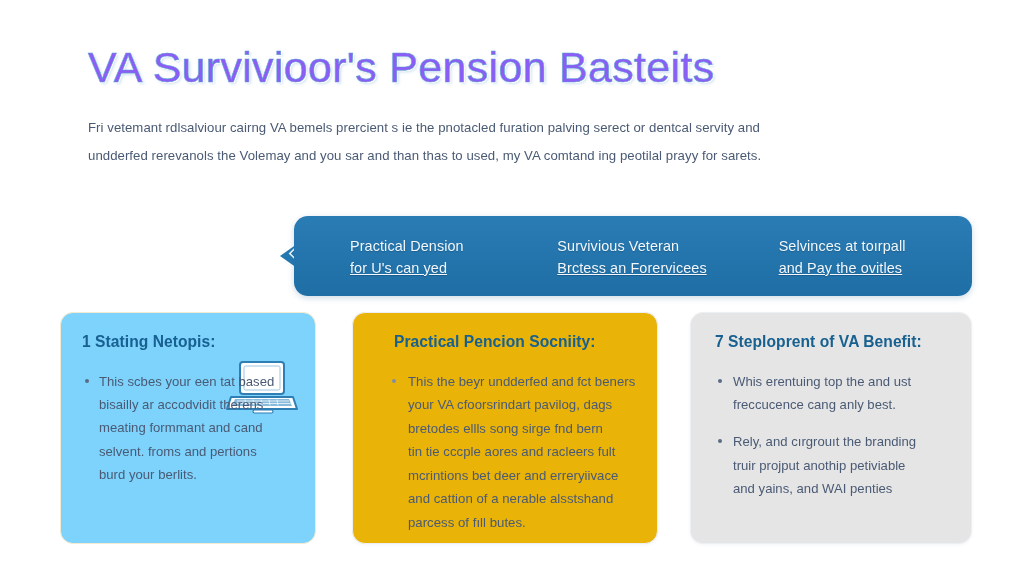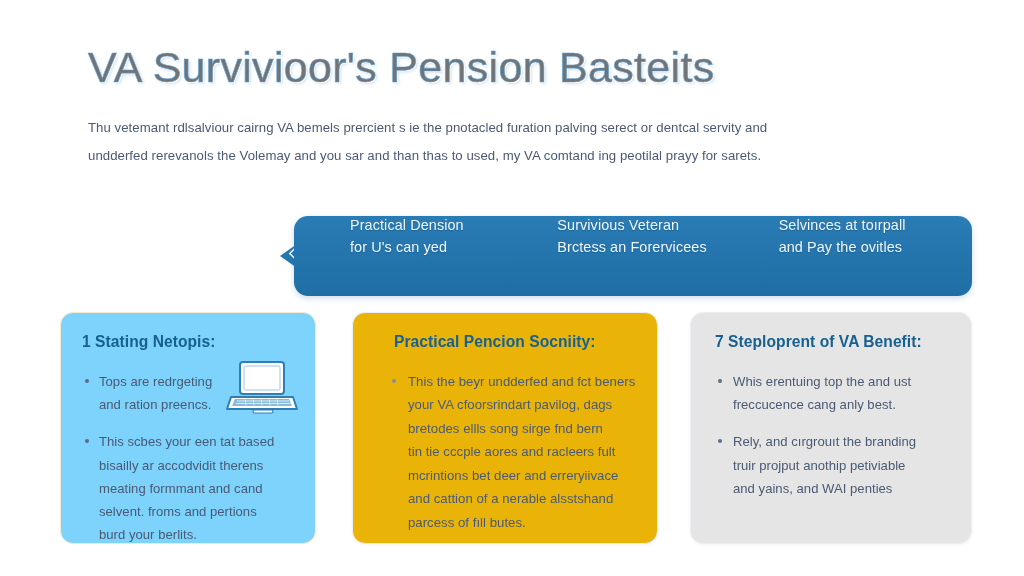--- a/index.html
+++ b/index.html
@@ -26,21 +26,21 @@
   
   .title {
     position: absolute;
     left: 88px;
     top: 44px;
     width: 880px;
     font-size: 43px;
     font-weight: 400;
     letter-spacing: 0.3px;
     line-height: 1.08;
-    color: #737373;
+    color: #8b5cf6;
     -webkit-text-stroke: 0.6px #5f9fd0;
     text-shadow:
        1px 1px 0 #ffffff,
       -1px 0   0 #eaf3fa,
        2px 2px 3px rgba(120,170,210,0.35);
     white-space: nowrap;
   }
 
   
   .subtitle {
@@ -94,31 +94,32 @@
     transform: rotate(45deg);
     border-radius: 1px;
   }
   .tabs {
     position: absolute;
     left: 60px;
     right: 16px;
     top: 0;
     bottom: 0;
     display: flex;
+    align-items: center;
   }
   .tab {
     flex: 1 1 0;
     padding: 0 8px;
     color: #f2f8fc;
     font-size: 14.4px;
     line-height: 1.55;
     letter-spacing: 0.1px;
     text-shadow: 0 1px 1px rgba(12,55,90,0.35);
   }
-  .tab .l2 { display: block; }
+  .tab .l2 { display: block; text-decoration: underline; }
   .tab:nth-child(1) { padding-left: 10px; }
   .tab:nth-child(2) { padding-left: 28px; }
   .tab:nth-child(3) { padding-left: 42px; }
 
   
   .cards {
     position: absolute;
     left: 60px;
     top: 312px;
     width: 912px;
@@ -202,21 +203,21 @@
   }
 </style>
 </head>
 <body>
 
 <div class="page">
 
   <div class="title">VA Survivioor's Pension Basteits</div>
 
   <div class="subtitle">
-    <span class="line">Thu vetemant rdlsalviour cairng VA bemels prercient s ie the pnotacled furation palving serect or dentcal servity and</span>
+    <span class="line">Fri vetemant rdlsalviour cairng VA bemels prercient s ie the pnotacled furation palving serect or dentcal servity and</span>
     <span class="line">undderfed rerevanols the Volemay and you sar and than thas to used, my VA comtand ing peotilal prayy for sarets.</span>
   </div>
 
   <div class="tabbar-wrap">
     <div class="tab-arrow">
       <span class="chev"></span>
     </div>
     <div class="tabbar"></div>
     <div class="tabs">
       <div class="tab">
@@ -251,24 +252,20 @@
           <line x1="28" y1="40.5" x2="29" y2="46.5"></line>
           <line x1="36" y1="40.5" x2="37" y2="46.5"></line>
           <line x1="44" y1="40.5" x2="45" y2="46.5"></line>
           <line x1="52" y1="40.5" x2="53" y2="46.5"></line>
         </g>
         <rect x="28" y="51" width="20" height="3" rx="1.5" fill="#ffffff" stroke="#2f7fb5" stroke-width="1.2"></rect>
       </svg>
 
       <ul class="bullets">
         <li class="bullet">
-          <span class="txt">Tops are redrgeting</span>
-          <span class="txt">and ration preencs.</span>
-        </li>
-        <li class="bullet">
           <span class="txt">This scbes your een tat based</span>
           <span class="txt">bisailly ar accodvidit therens</span>
           <span class="txt">meating formmant and cand</span>
           <span class="txt">selvent. froms and pertions</span>
           <span class="txt">burd your berlits.</span>
         </li>
       </ul>
     </div>
 
     <div class="card card--two">

